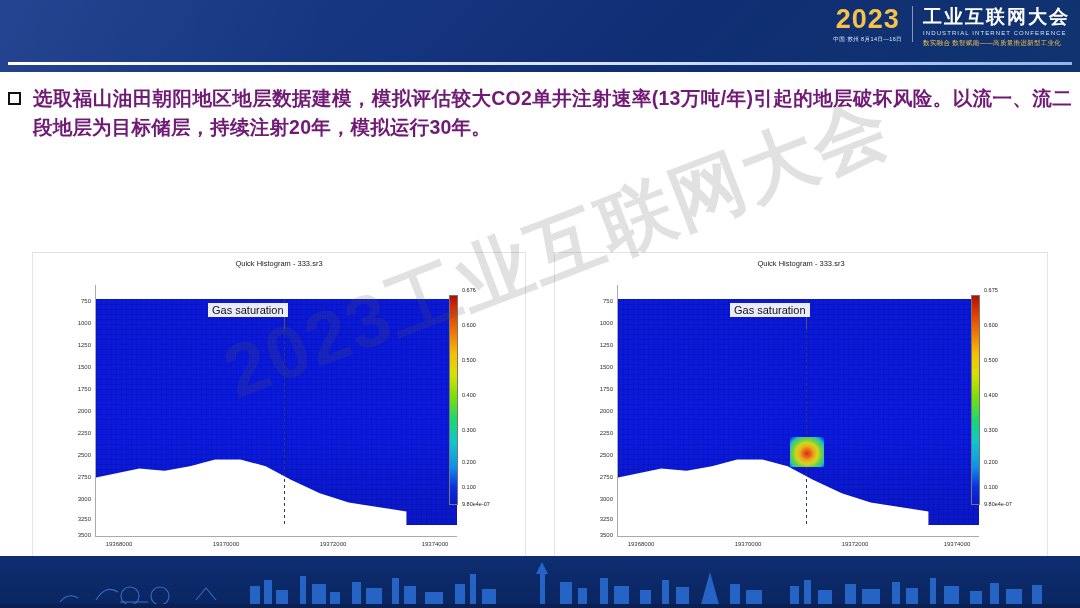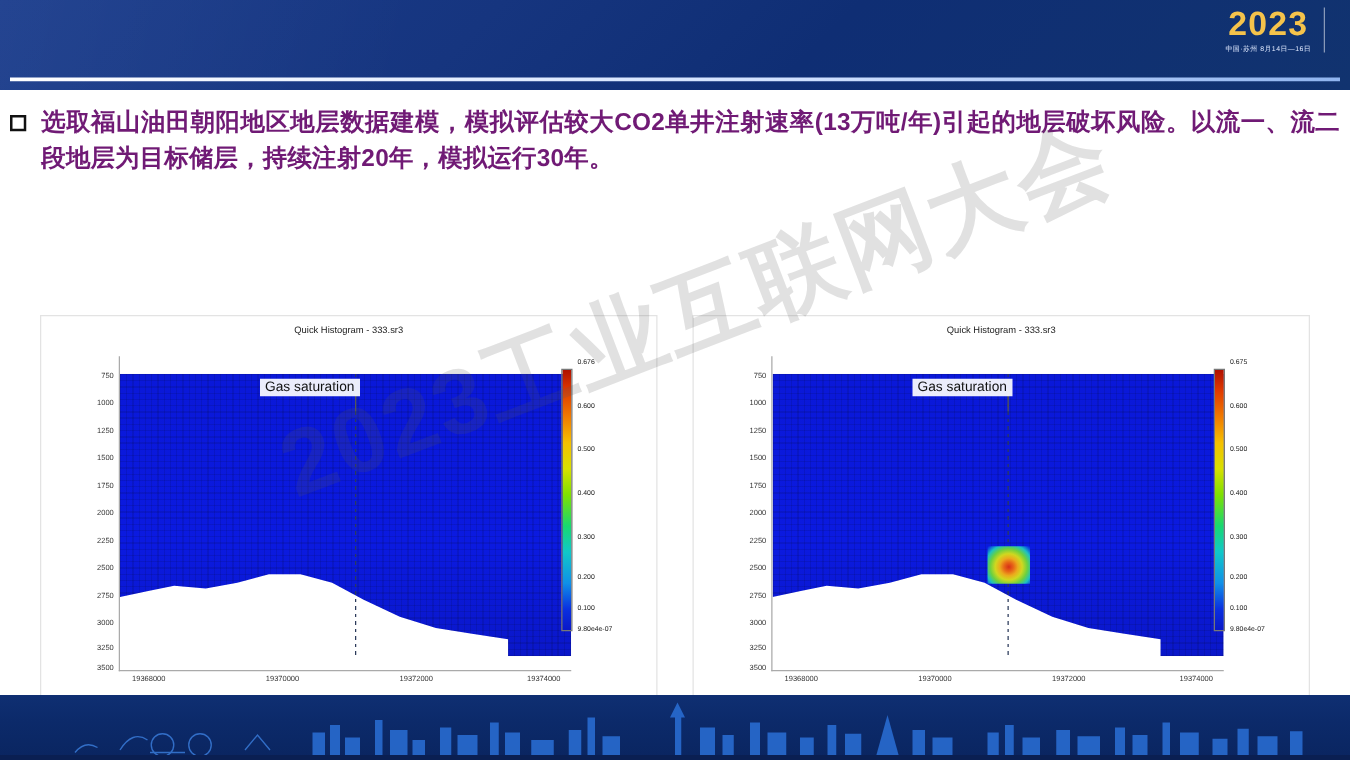--- a/index.html
+++ b/index.html
@@ -295,20 +295,25 @@
 
   <div class="header-band"></div>
   <div class="title-underline"></div>
 
   <div class="conf-logo">
     <div class="conf-year-wrap">
       <div class="conf-year">2023</div>
       <div class="conf-year-sub">中国·苏州  8月14日—16日</div>
     </div>
     <div class="conf-divider"></div>
+    <div class="conf-name-wrap">
+      <div class="conf-name-cn">工业互联网大会</div>
+      <div class="conf-name-en">INDUSTRIAL INTERNET CONFERENCE</div>
+      <div class="conf-tag">数实融合  数智赋能——高质量推进新型工业化</div>
+    </div>
   </div>
 
   <div class="bullets">
     <div class="bullet">
       <div class="bullet-marker"></div>
       <div class="bullet-text">选取福山油田朝阳地区地层数据建模，模拟评估较大CO2单井注射速率(13万吨/年)引起的地层破坏风险。以流一、流二段地层为目标储层，持续注射20年，模拟运行30年。</div>
     </div>
   </div>
 
   <div class="figures">

